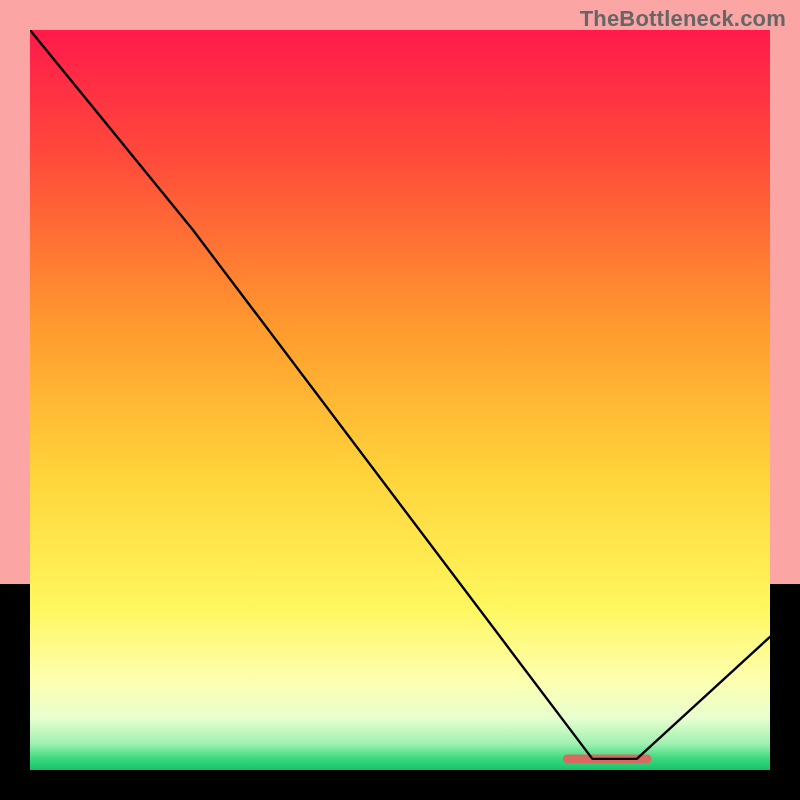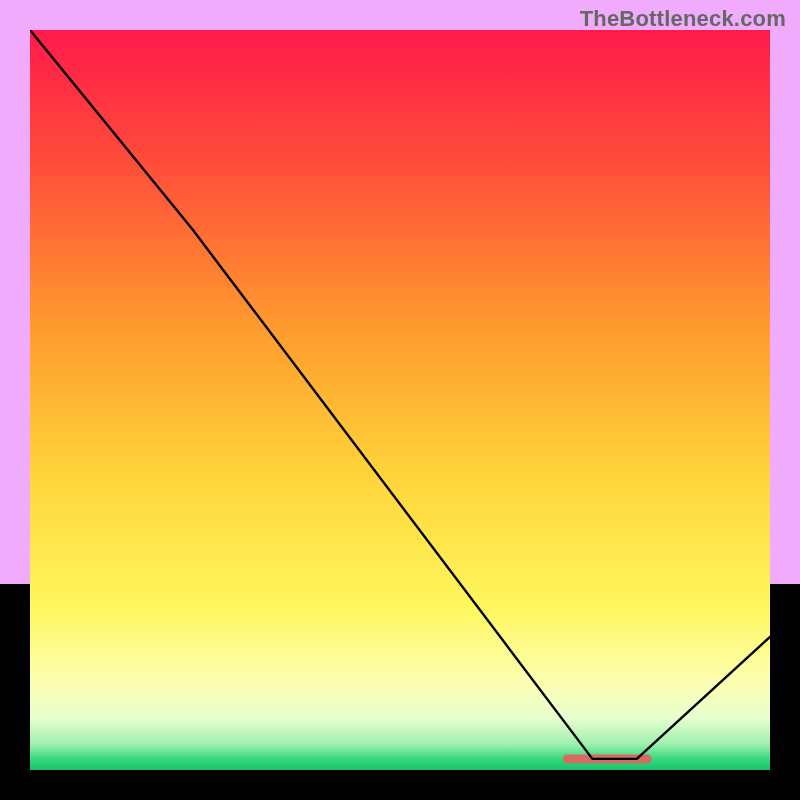--- a/index.html
+++ b/index.html
@@ -8,21 +8,21 @@
     width: 800px;
     height: 800px;
     background: #000;
     font-family: Arial, Helvetica, sans-serif;
     overflow: hidden;
   }
   .frame {
     position: relative;
     width: 800px;
     height: 584px;
-    background: #f0abfc;
+    background: #fca5a5;
     text-decoration: underline;
   }
   .watermark {
     position: absolute;
     top: 6px;
     right: 14px;
     color: #666;
     font-size: 22px;
     font-weight: 600;
     letter-spacing: 0.2px;

